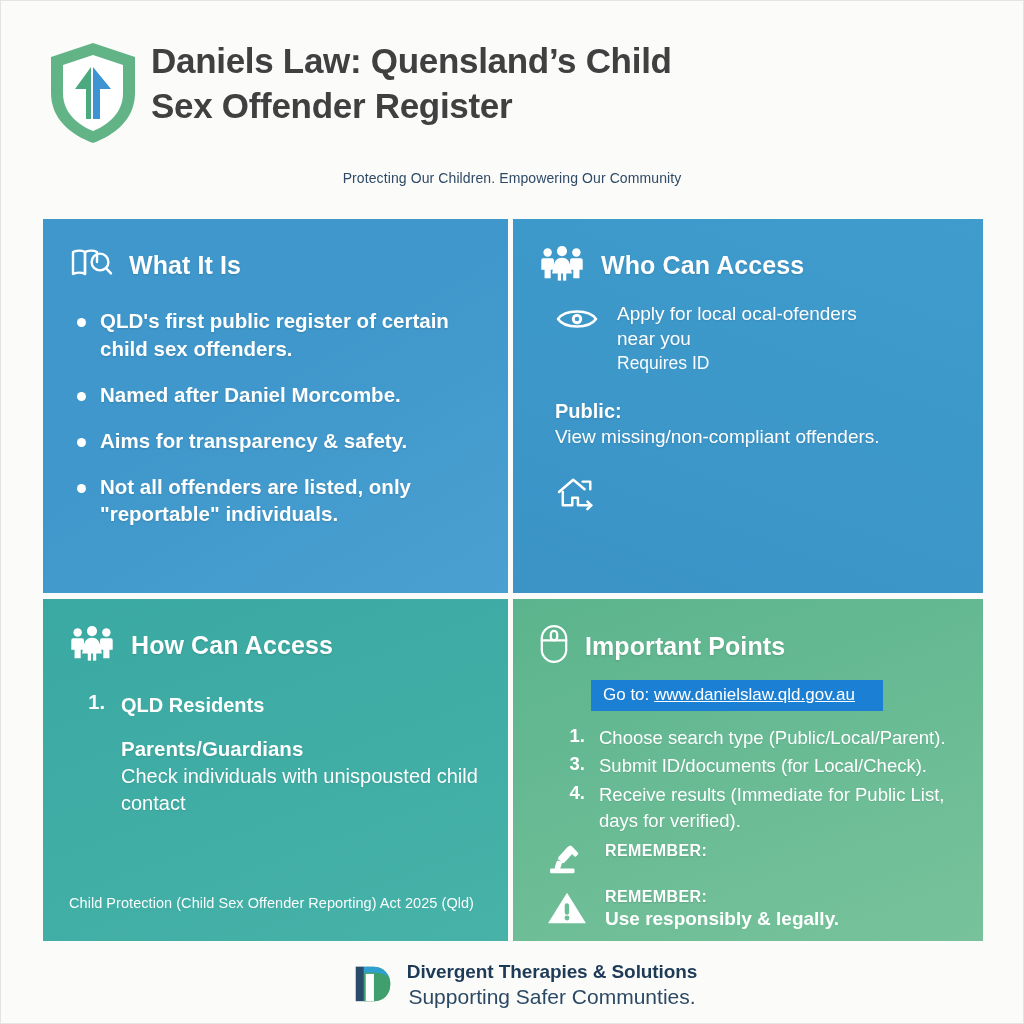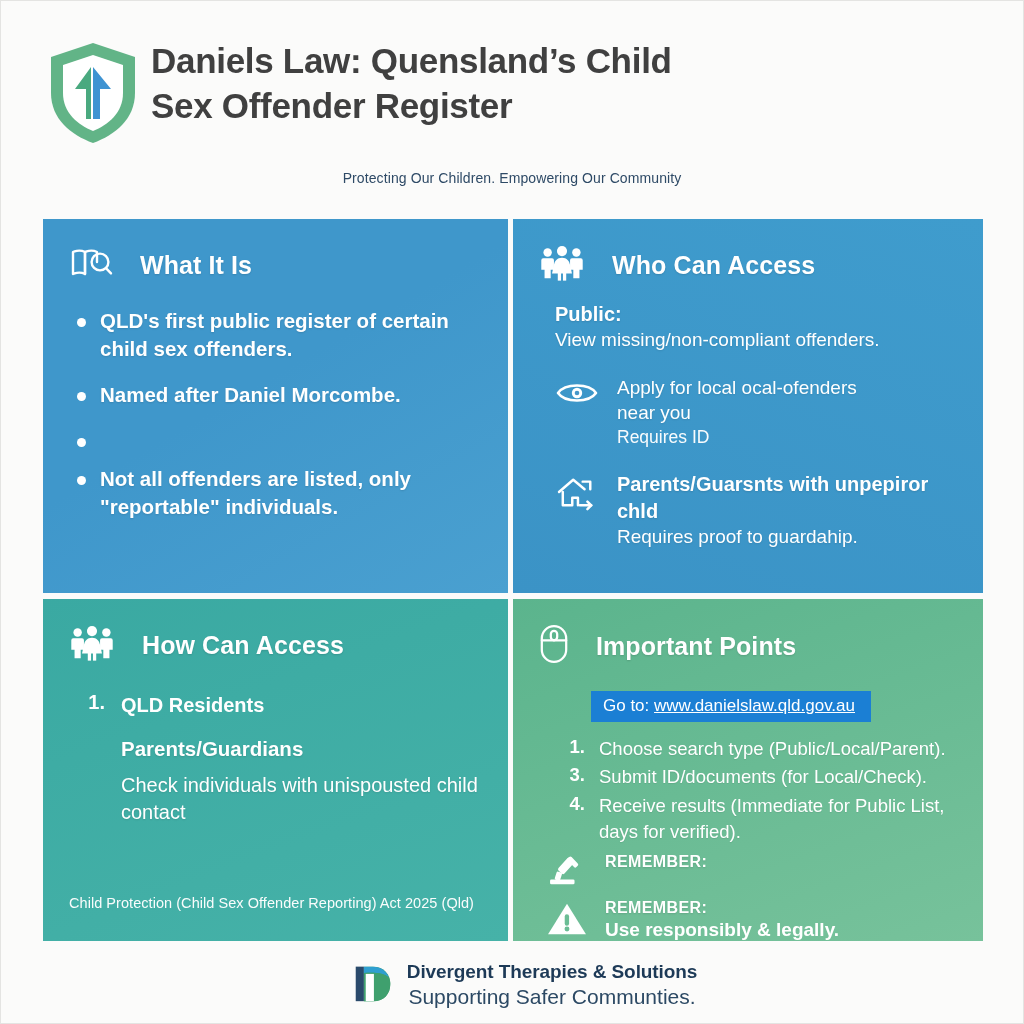--- a/index.html
+++ b/index.html
@@ -68,21 +68,21 @@
     overflow: hidden;
   }
   .card.tl { background: linear-gradient(150deg,#3f97cb 0%, #3f97cb 45%, #4aa0d0 100%); border-right: 5px solid #fbfbfa; border-bottom: 6px solid #fbfbfa; }
   .card.tr { background: linear-gradient(200deg,#3f9ccd 0%, #3b93c6 100%); border-bottom: 6px solid #fbfbfa; }
   .card.bl { background: linear-gradient(160deg,#3aa9a2 0%, #46b2a8 100%); border-right: 5px solid #fbfbfa; }
   .card.br { background: linear-gradient(160deg,#5bb48d 0%, #77c29b 100%); }
 
   .card-head {
     display: flex;
     align-items: center;
-    gap: 27px;
+    gap: 16px;
     margin-bottom: 10px;
     min-height: 44px;
   }
   .card-title {
     font-size: 25px;
     font-weight: bold;
     letter-spacing: 0.1px;
     text-shadow: 0 1px 2px rgba(0,0,0,0.13);
   }
   .ico { flex: 0 0 auto; display: block; }
@@ -121,39 +121,39 @@
   .acc-normal { font-size: 19px; line-height: 1.34; text-shadow: 0 1px 2px rgba(0,0,0,0.1); }
   .acc-small  { font-size: 17.5px; line-height: 1.35; opacity: .97; }
 
   
   .ord { margin-top: 24px; padding-left: 10px; }
   .ord-row { display: flex; gap: 16px; margin-bottom: 6px; align-items: flex-start; }
   .ord-num { font-size: 20px; font-weight: bold; flex: 0 0 26px; text-align: right; }
   .ord-txt { font-size: 20px; font-weight: bold; line-height: 1.4; }
 
   .sub-block { margin-top: 18px; padding-left: 52px; }
-  .sub-title { font-size: 20.5px; font-weight: bold; margin-bottom: 11px; text-shadow: 0 1px 2px rgba(0,0,0,0.12); }
+  .sub-title { font-size: 20.5px; font-weight: bold; margin-bottom: 2px; text-shadow: 0 1px 2px rgba(0,0,0,0.12); }
   .sub-text { font-size: 20px; line-height: 1.35; text-shadow: 0 1px 2px rgba(0,0,0,0.1); }
 
   .legal-note {
     position: absolute;
     left: 26px; bottom: 30px;
     font-size: 14.5px;
     letter-spacing: 0.05px;
     opacity: .97;
   }
 
   
   .url-badge {
     display: inline-block;
     background: #1b7fd4;
     color: #ffffff;
     font-size: 17px;
-    padding: 5px 16px 6px 12px;
-    margin: 20px 0 4px 0;
+    padding: 5px 28px 6px 12px;
+    margin: 9px 0 4px 0;
     white-space: nowrap;
   }
   .url-badge .u { text-decoration: underline; }
 
   .steps { margin-top: 10px; padding-left: 26px; }
   .step-row { display: flex; gap: 14px; align-items: flex-start; margin-bottom: 2px; }
   .step-num { font-size: 18.5px; font-weight: bold; flex: 0 0 20px; text-align: right; }
   .step-txt { font-size: 18.5px; line-height: 1.42; text-shadow: 0 1px 1px rgba(0,0,0,0.08); }
 
   .remember-row { display: flex; gap: 16px; align-items: flex-start; margin-top: 8px; padding-left: 8px; }
@@ -221,20 +221,21 @@
           <span>
             <span class="b-main">QLD's first public register of certain child sex offenders.</span>
           </span>
         </div>
         <div class="bullet-row">
           <span class="dot"></span>
           <span class="b-main">Named after Daniel Morcombe.</span>
         </div>
         <div class="bullet-row">
           <span class="dot"></span>
+          <span class="b-main">Aims for transparency &amp; safety.</span>
         </div>
         <div class="bullet-row">
           <span class="dot"></span>
           <span class="b-main">Not all offenders are listed, only "reportable" individuals.</span>
         </div>
       </div>
     </div>
 
     <div class="card tr">
       <div class="card-head">
@@ -249,60 +250,56 @@
               <path d="M24 13.4 c5.2 0 7.6 3.2 8.6 8.2 L34.4 30 H13.6 l1.8-8.4 c1-5 3.4-8.2 8.6-8.2 Z"></path>
               <rect x="19.6" y="29" width="3.4" height="8.4"></rect>
               <rect x="25" y="29" width="3.4" height="8.4"></rect>
             </g>
           </svg>
         </span>
         <span class="card-title">Who Can Access</span>
       </div>
 
       <div class="access-list">
-
-        <div class="access-row">
-          <span>
-            <div class="acc-strong">Public:</div>
-            <div class="acc-normal">View missing/non-compliant offenders.</div>
-          </span>
-        </div>
 
         <div class="access-row">
           <span class="access-ico">
             <svg viewBox="0 0 44 28" width="44" height="28">
               <g fill="none" stroke="#ffffff" stroke-width="2.6" stroke-linejoin="round">
                 <path d="M3 14 C10 4 34 4 41 14 C34 24 10 24 3 14 Z"></path>
                 <circle cx="22" cy="14" r="5.2" fill="#ffffff" stroke="none"></circle>
                 <circle cx="22" cy="14" r="2.3" fill="#4697c9" stroke="none"></circle>
               </g>
             </svg>
           </span>
           <span>
             <div class="acc-normal">Apply for local ocal-ofenders</div>
             <div class="acc-normal">near you</div>
             <div class="acc-small">Requires ID</div>
           </span>
         </div>
 
         <div class="access-row">
+          <span>
+            <div class="acc-strong">Public:</div>
+            <div class="acc-normal">View missing/non-compliant offenders.</div>
+          </span>
+        </div>
+
+        <div class="access-row">
           <span class="access-ico">
             <svg viewBox="0 0 46 38" width="44" height="36">
               <g fill="none" stroke="#ffffff" stroke-width="2.6" stroke-linejoin="round" stroke-linecap="round">
                 <path d="M4 18 L19 5 L31 15"></path>
                 <path d="M8 18 V32 h10 V24 h6 v8"></path>
                 <path d="M29 7 h8 v8"></path>
                 <path d="M26 32 h12"></path>
                 <path d="M34 28 l4 4 l-4 4"></path>
               </g>
             </svg>
-          </span>
-          <span>
-            <div class="acc-strong">Parents/Guarѕnts with unpepiror chld</div>
-            <div class="acc-normal">Requires proof to guardahip.</div>
           </span>
         </div>
 
       </div>
     </div>
 
     <div class="card bl">
       <div class="card-head">
         <span class="ico">
           <svg viewBox="0 0 48 38" width="46" height="38">

